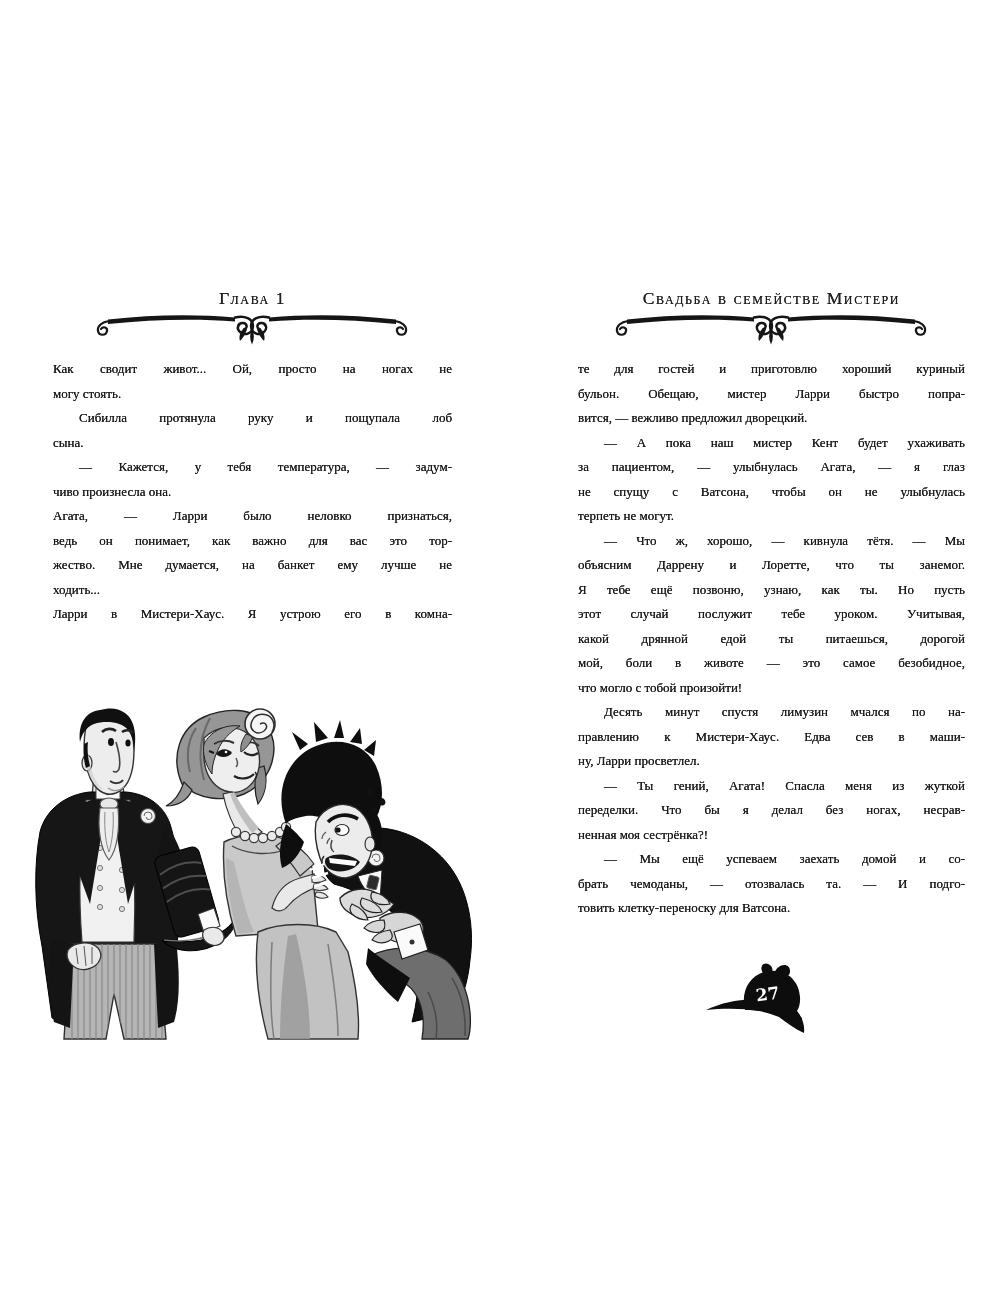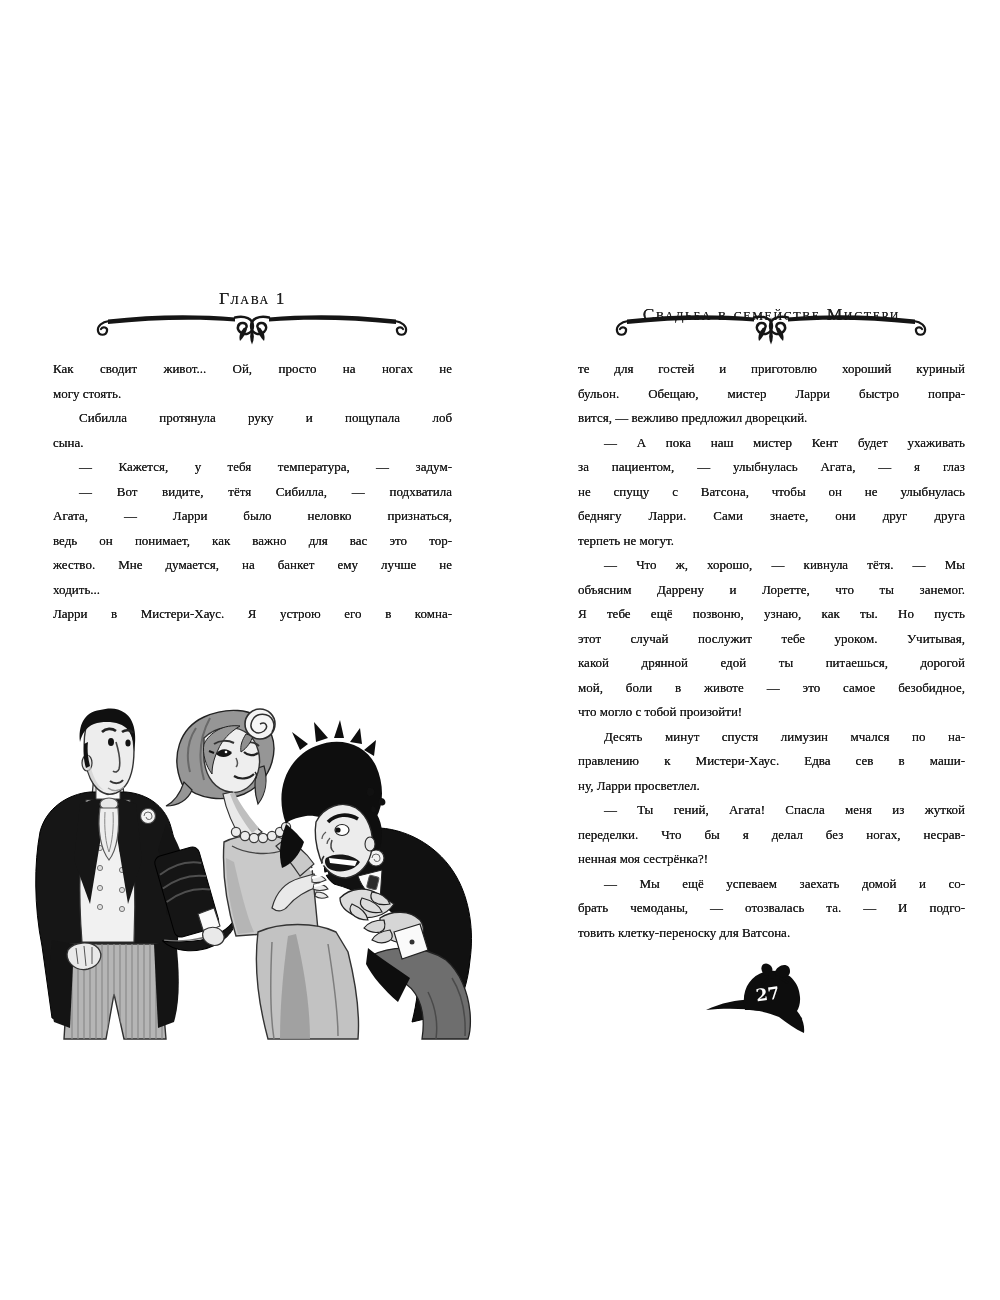--- a/index.html
+++ b/index.html
@@ -3,21 +3,21 @@
 <meta charset="utf-8">
 <style>
   html,body{margin:0;padding:0;background:#ffffff;}
   .sheet{position:relative;width:1000px;height:1300px;background:#ffffff;overflow:hidden;
          font-family:"Liberation Serif","DejaVu Serif",serif;color:#1c1c1c;}
   .page{position:absolute;inset:0;}
   .chapter-header{position:absolute;margin:0;font-size:17.5px;font-weight:400;
       font-variant:small-caps;letter-spacing:1.6px;text-align:center;color:#1f1f1f;
       text-shadow:0 0 0.4px currentColor;}
   .hdr-left{left:53px;top:288px;width:399px;}
-  .hdr-right{left:578px;top:304px;width:387px;}
+  .hdr-right{left:578px;top:288px;width:387px;}
   .flourish{position:absolute;width:320px;height:36px;}
   .fl-left{left:92px;top:310px;}
   .fl-right{left:611px;top:310px;}
   .text-col{position:absolute;top:357px;}
   .col-left{left:53px;width:399px;}
   .col-right{left:578px;width:387px;}
   .line{font-size:13px;line-height:24.5px;height:24.5px;text-align:justify;text-align-last:justify;
         white-space:nowrap;text-shadow:0 0 0.4px currentColor;}
   .line.endp{text-align-last:left;}
   .line.indent{padding-left:26px;}
@@ -50,21 +50,21 @@
           <circle cx="173" cy="15" r="1.4"></circle>
       </g>
     </svg>
 
     <div class="text-col col-left">
         <div class="line">Как сводит живот... Ой, просто на ногах не</div>
         <div class="line endp">могу стоять.</div>
         <div class="line indent">Сибилла протянула руку и пощупала лоб</div>
         <div class="line endp">сына.</div>
         <div class="line indent">— Кажется, у тебя температура, — задум-</div>
-        <div class="line indent">— Вот видите, тётя Сибилла, — подхватила</div>
+        <div class="line endp">чиво произнесла она.</div>
         <div class="line">Агата, — Ларри было неловко признаться,</div>
         <div class="line">ведь он понимает, как важно для вас это тор-</div>
         <div class="line">жество. Мне думается, на банкет ему лучше не</div>
         <div class="line endp">ходить...</div>
         <div class="line">Ларри в Мистери-Хаус. Я устрою его в комна-</div>
       </div>
 
     <svg class="illustration" viewBox="0 0 470 385" aria-hidden="true">
 
       <g>
@@ -261,21 +261,20 @@
       </g>
     </svg>
 
     <div class="text-col col-right">
         <div class="line">те для гостей и приготовлю хороший куриный</div>
         <div class="line">бульон. Обещаю, мистер Ларри быстро попра-</div>
         <div class="line endp">вится, — вежливо предложил дворецкий.</div>
         <div class="line indent">— А пока наш мистер Кент будет ухаживать</div>
         <div class="line">за пациентом, — улыбнулась Агата, — я глаз</div>
         <div class="line">не спущу с Ватсона, чтобы он не улыбнулась</div>
-        <div class="line">беднягу Ларри. Сами знаете, они друг друга</div>
         <div class="line endp">терпеть не могут.</div>
         <div class="line indent">— Что ж, хорошо, — кивнула тётя. — Мы</div>
         <div class="line">объясним Даррену и Лоретте, что ты занемог.</div>
         <div class="line">Я тебе ещё позвоню, узнаю, как ты. Но пусть</div>
         <div class="line">этот случай послужит тебе уроком. Учитывая,</div>
         <div class="line">какой дрянной едой ты питаешься, дорогой</div>
         <div class="line">мой, боли в животе — это самое безобидное,</div>
         <div class="line endp">что могло с тобой произойти!</div>
         <div class="line indent">Десять минут спустя лимузин мчался по на-</div>
         <div class="line">правлению к Мистери-Хаус. Едва сев в маши-</div>

